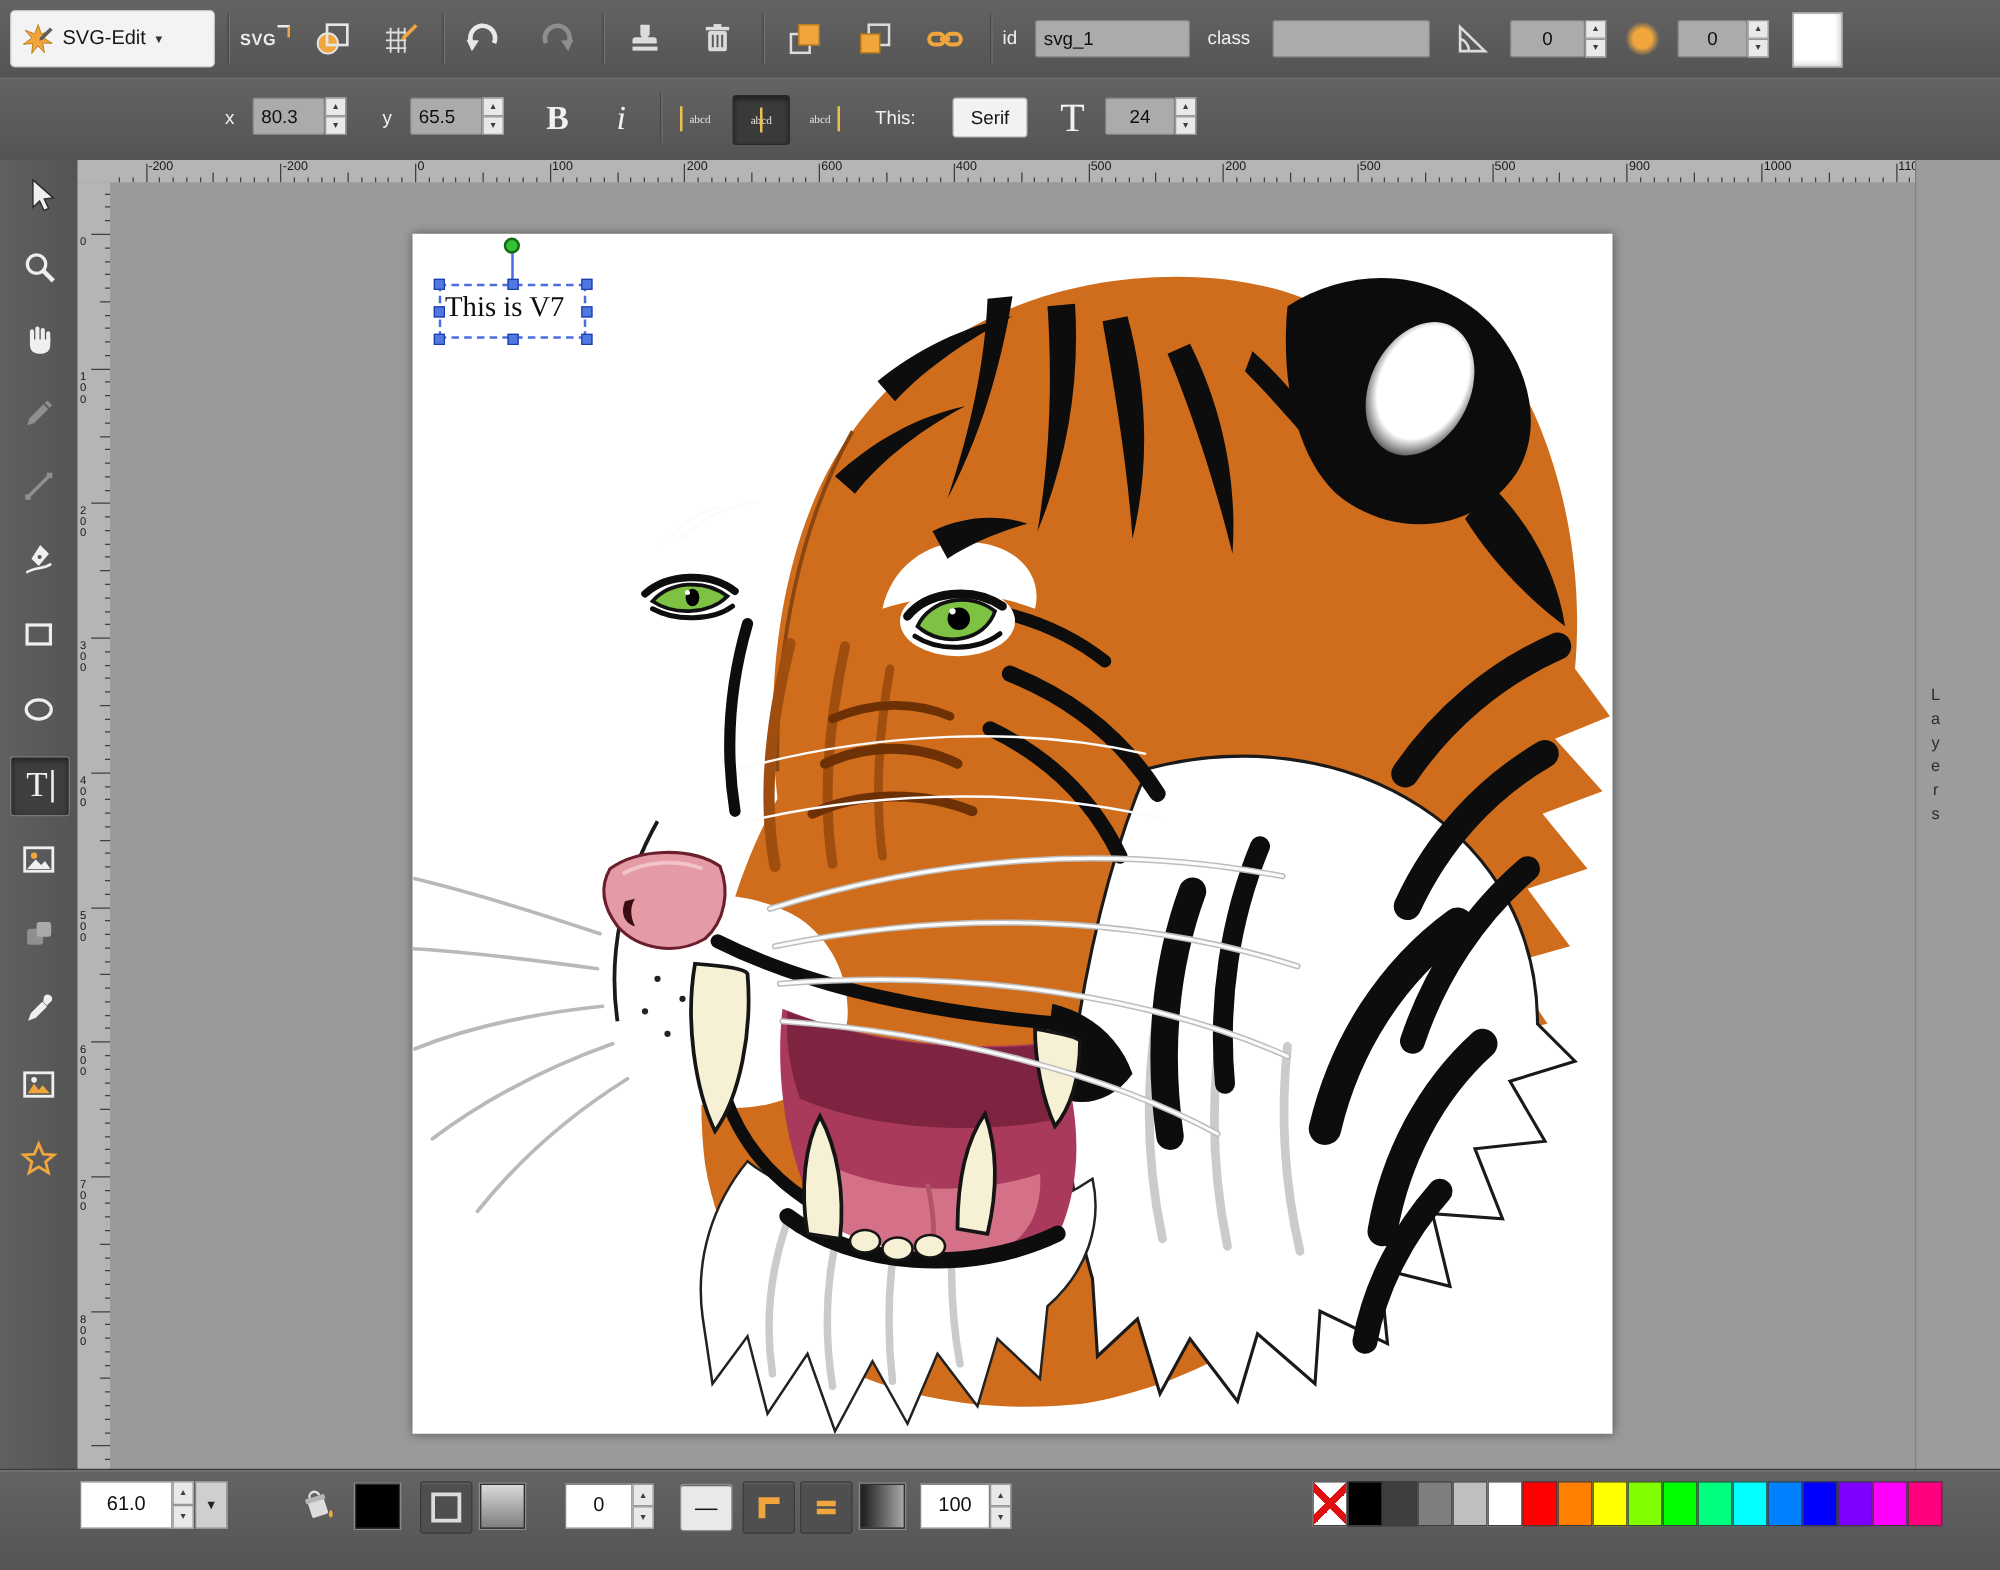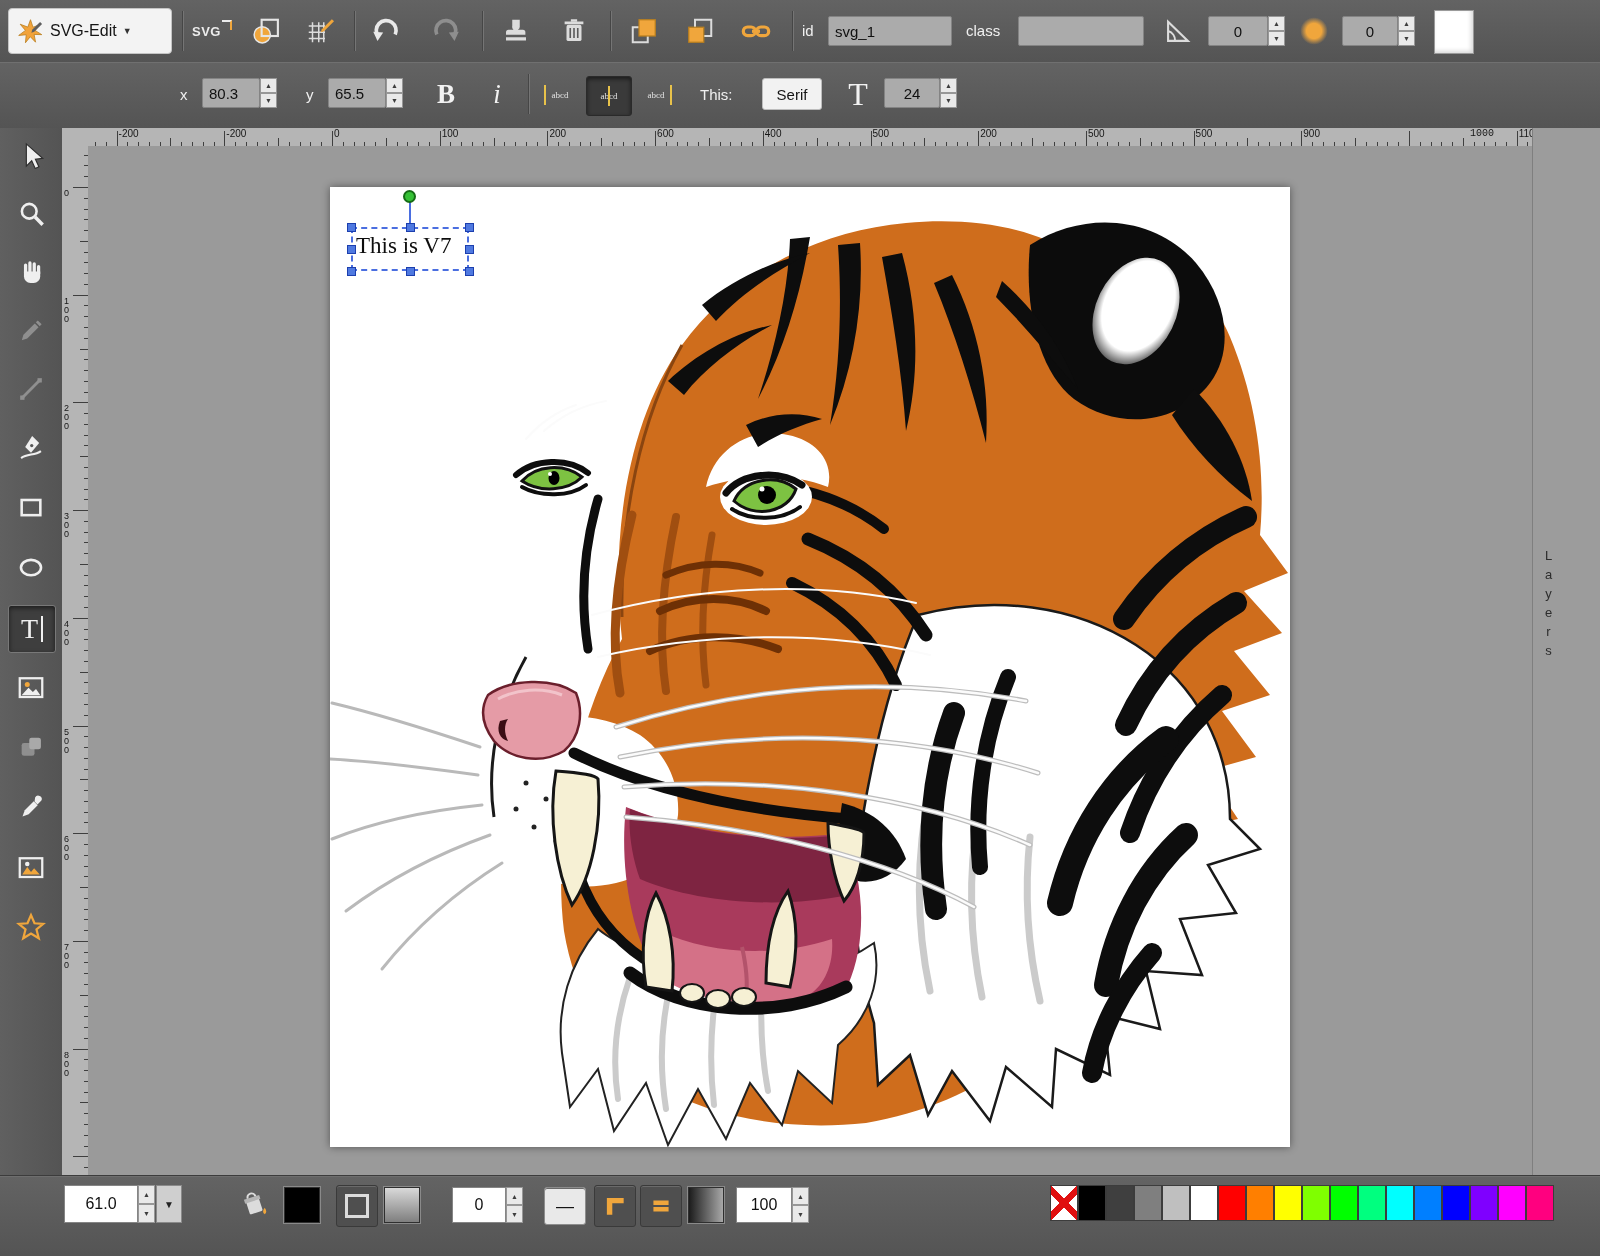--- a/index.html
+++ b/index.html
@@ -480,21 +480,21 @@
       <div class="tick" style="left: 1224.07px;"></div>
       <div class="tick" style="left: 1234.84px;"></div>
       <div class="tick" style="left: 1245.61px;"></div>
       <div class="tick" style="left: 1256.38px;"></div>
       <div class="tick mid" style="left: 1267.15px;"></div>
       <div class="tick" style="left: 1277.92px;"></div>
       <div class="tick" style="left: 1288.69px;"></div>
       <div class="tick" style="left: 1299.46px;"></div>
       <div class="tick" style="left: 1310.23px;"></div>
       <div class="tick maj" style="left: 1321px;"></div>
-      <div class="rlabel" style="left: 1382px; font-family: Liberation Mono, monospace;">1000</div>
+      <div class="rlabel" style="left: 1323px;">1000</div>
       <div class="tick" style="left: 1331.77px;"></div>
       <div class="tick" style="left: 1342.54px;"></div>
       <div class="tick" style="left: 1353.31px;"></div>
       <div class="tick" style="left: 1364.08px;"></div>
       <div class="tick mid" style="left: 1374.85px;"></div>
       <div class="tick" style="left: 1385.62px;"></div>
       <div class="tick" style="left: 1396.39px;"></div>
       <div class="tick" style="left: 1407.16px;"></div>
       <div class="tick" style="left: 1417.93px;"></div>
       <div class="tick maj" style="left: 1428.7px;"></div>

